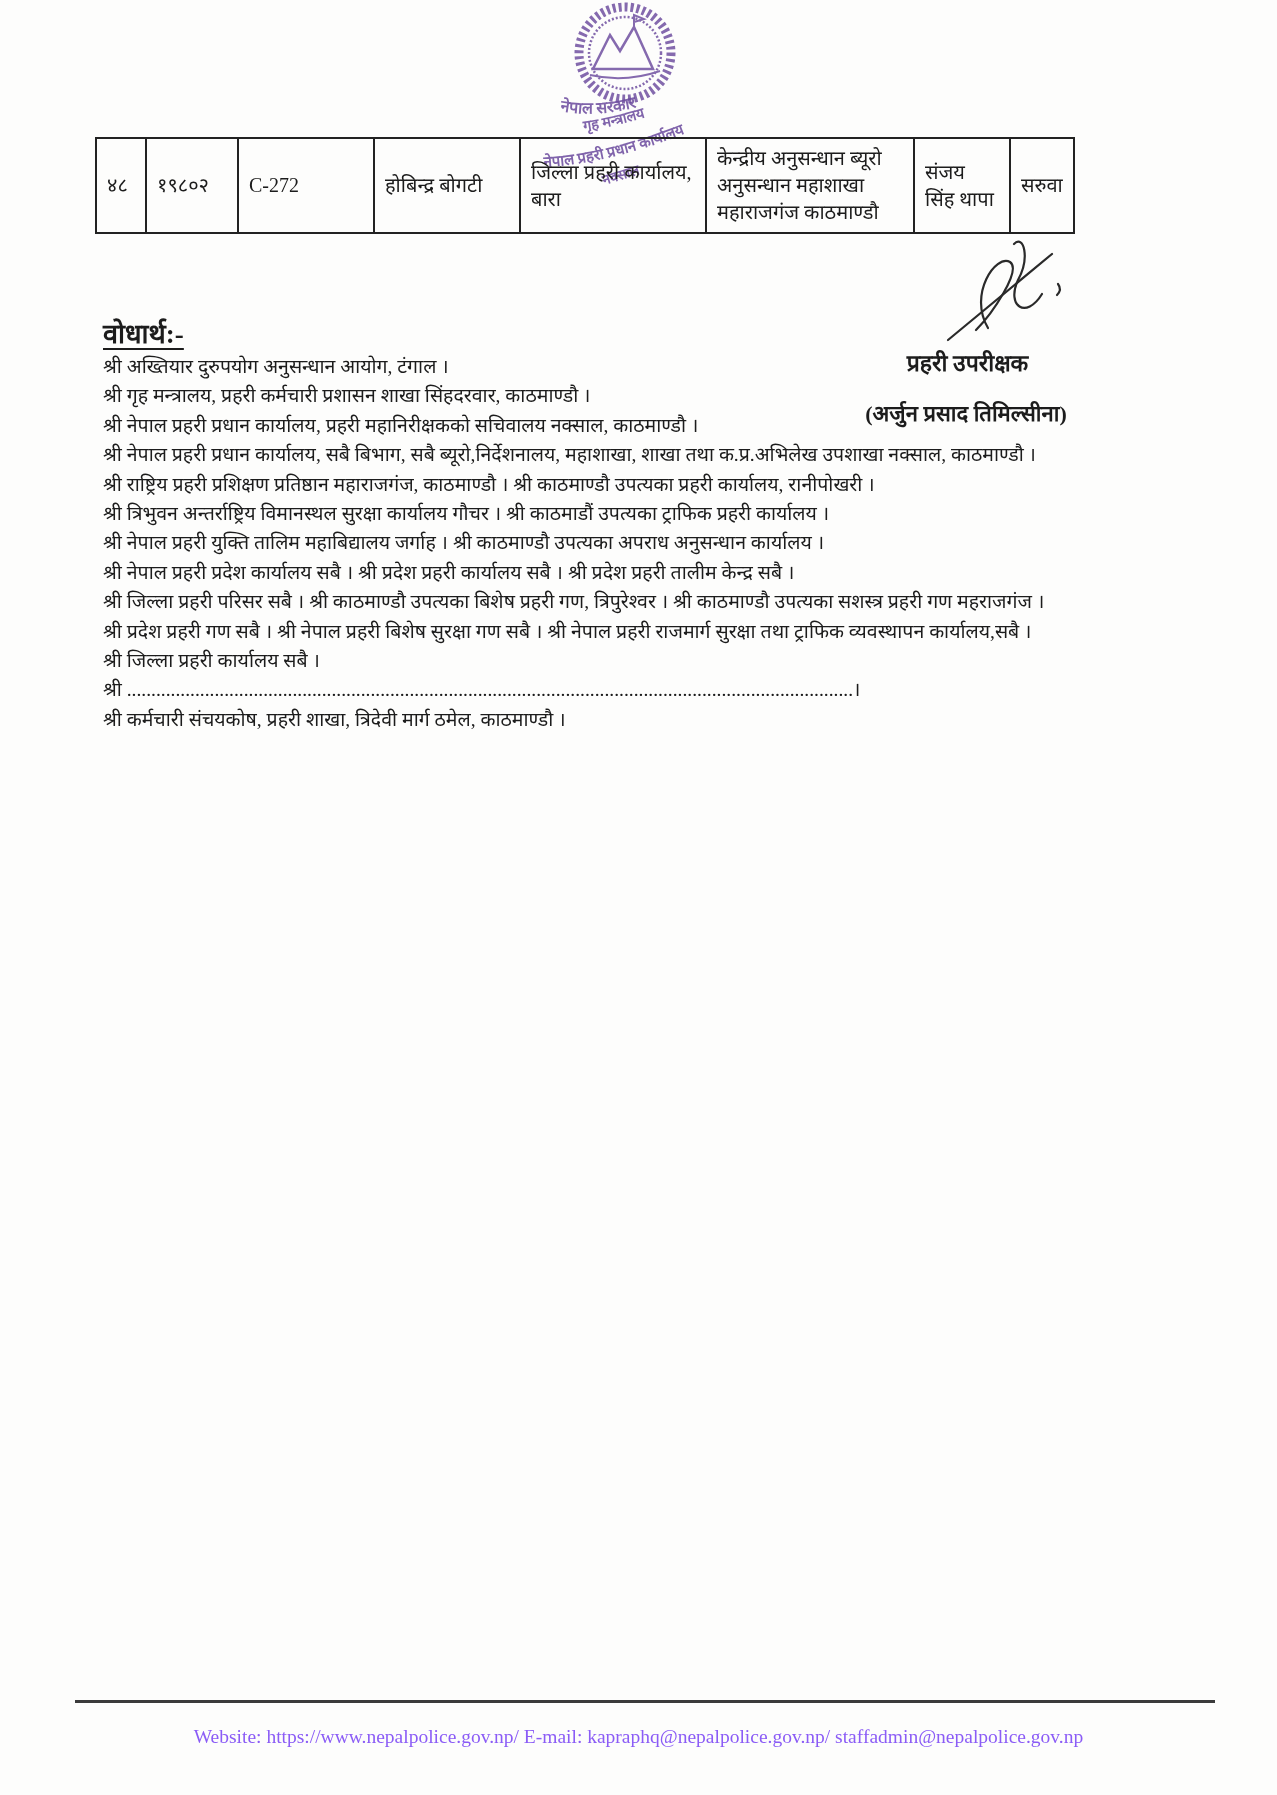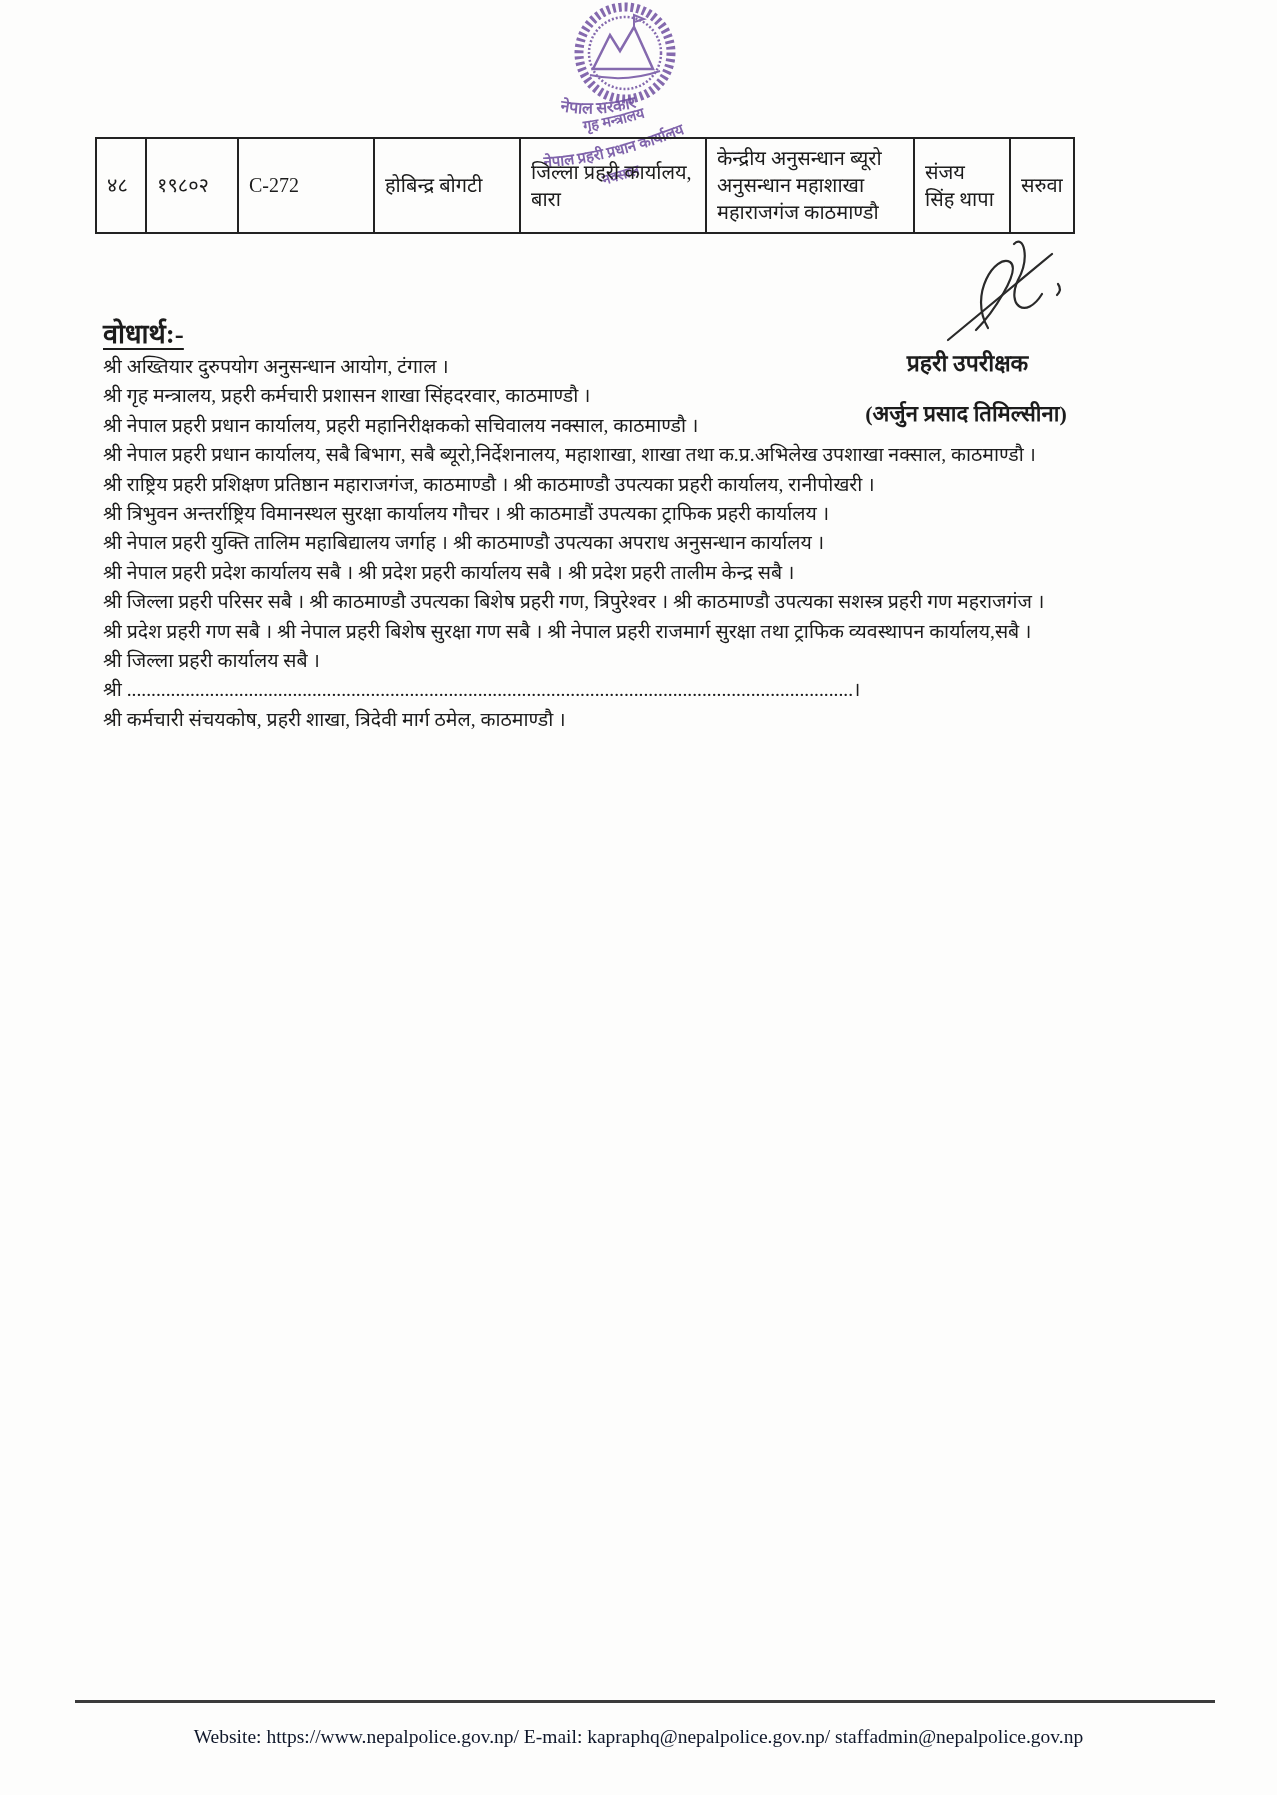--- a/index.html
+++ b/index.html
@@ -54,21 +54,21 @@
   .bodhartha-line{
     height:29.4px;white-space:nowrap;overflow:visible;
   }
   
   .footer-rule{
     position:absolute;left:75px;top:1700px;width:1140px;height:3px;
     background:#3b3b3b;
   }
   .footer-text{
     position:absolute;left:0;top:1726px;width:1277px;
-    text-align:center;font-size:19.5px;color:#0f172a;
+    text-align:center;font-size:19.5px;color:#8b5cf6;
   }
 </style>
 </head>
 <body>
 
 <div class="page">
 
   <svg class="stamp" viewBox="0 0 238 190" xmlns="http://www.w3.org/2000/svg">
     <g stroke="#6b4a9e" fill="none" opacity="0.82">
       <circle cx="87" cy="52" r="46" stroke-width="9" stroke-dasharray="3 3"></circle>

